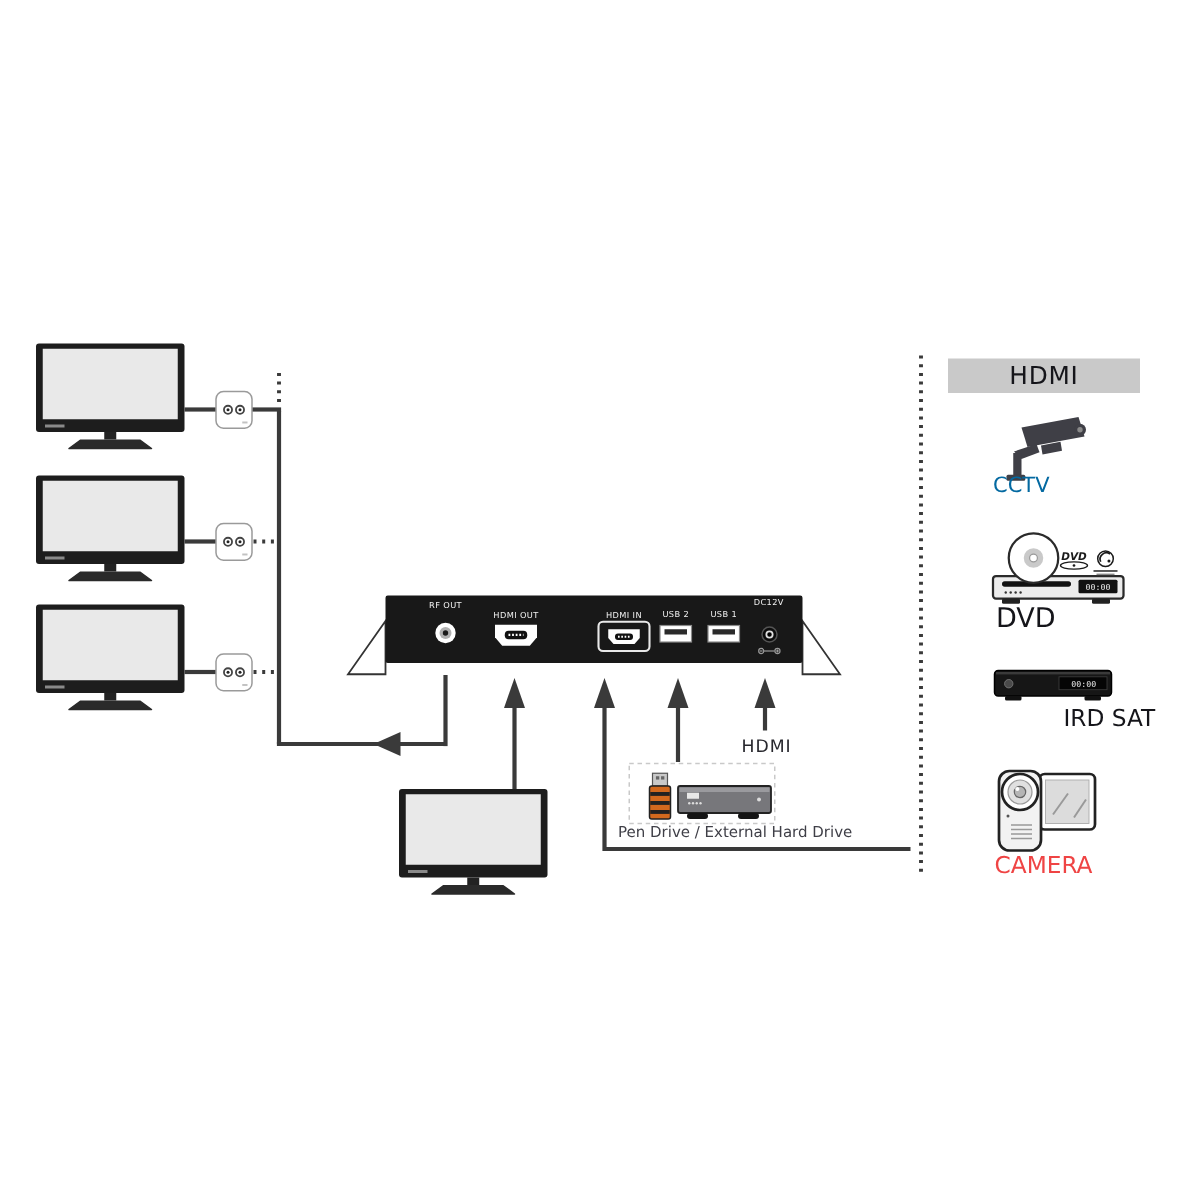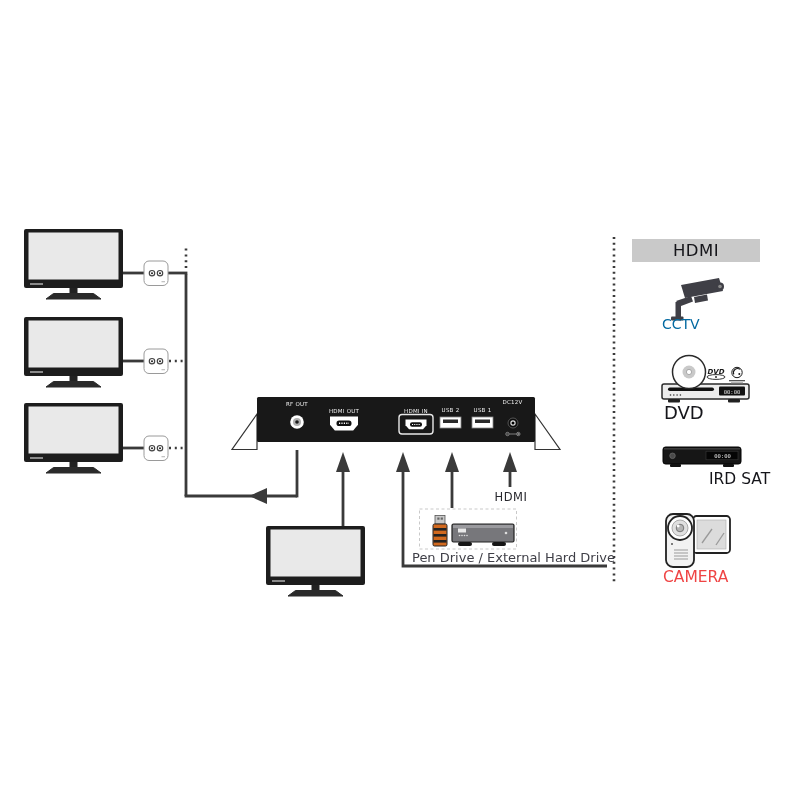--- a/index.html
+++ b/index.html
@@ -12,21 +12,21 @@
   .port-label{
     position:absolute;transform:translateX(-50%);
     font-size:5.5px;letter-spacing:.25px;color:#f0f0f0;white-space:nowrap;
   }
   .hdmi-box{
     position:absolute;left:632px;top:239px;width:128px;height:23px;
     background:#c9c9c9;display:flex;align-items:center;justify-content:center;
     font-size:16.5px;color:#15151a;letter-spacing:.5px;
   }
   .lbl-power{left:511px;top:490px;transform:translateX(-50%);font-size:11.5px;letter-spacing:.6px;color:#27272d;}
-  .lbl-pendrive{left:412px;top:550px;font-size:13px;color:#3f3f47;}
+  .lbl-pendrive{left:412px;top:550px;font-size:10px;color:#3f3f47;}
   .lbl-cctv{left:662px;top:316px;font-size:14px;color:#0369a1;}
   .lbl-dvd{left:664px;top:402px;font-size:18px;color:#15151a;}
   .lbl-ird{left:663px;top:470px;font-size:15.5px;color:#15151a;margin-left:46px;}
   .lbl-camera{left:663px;top:568px;font-size:15.5px;color:#ef4444;}
 </style>
 </head>
 <body>
 
 <div class="stage">
 

